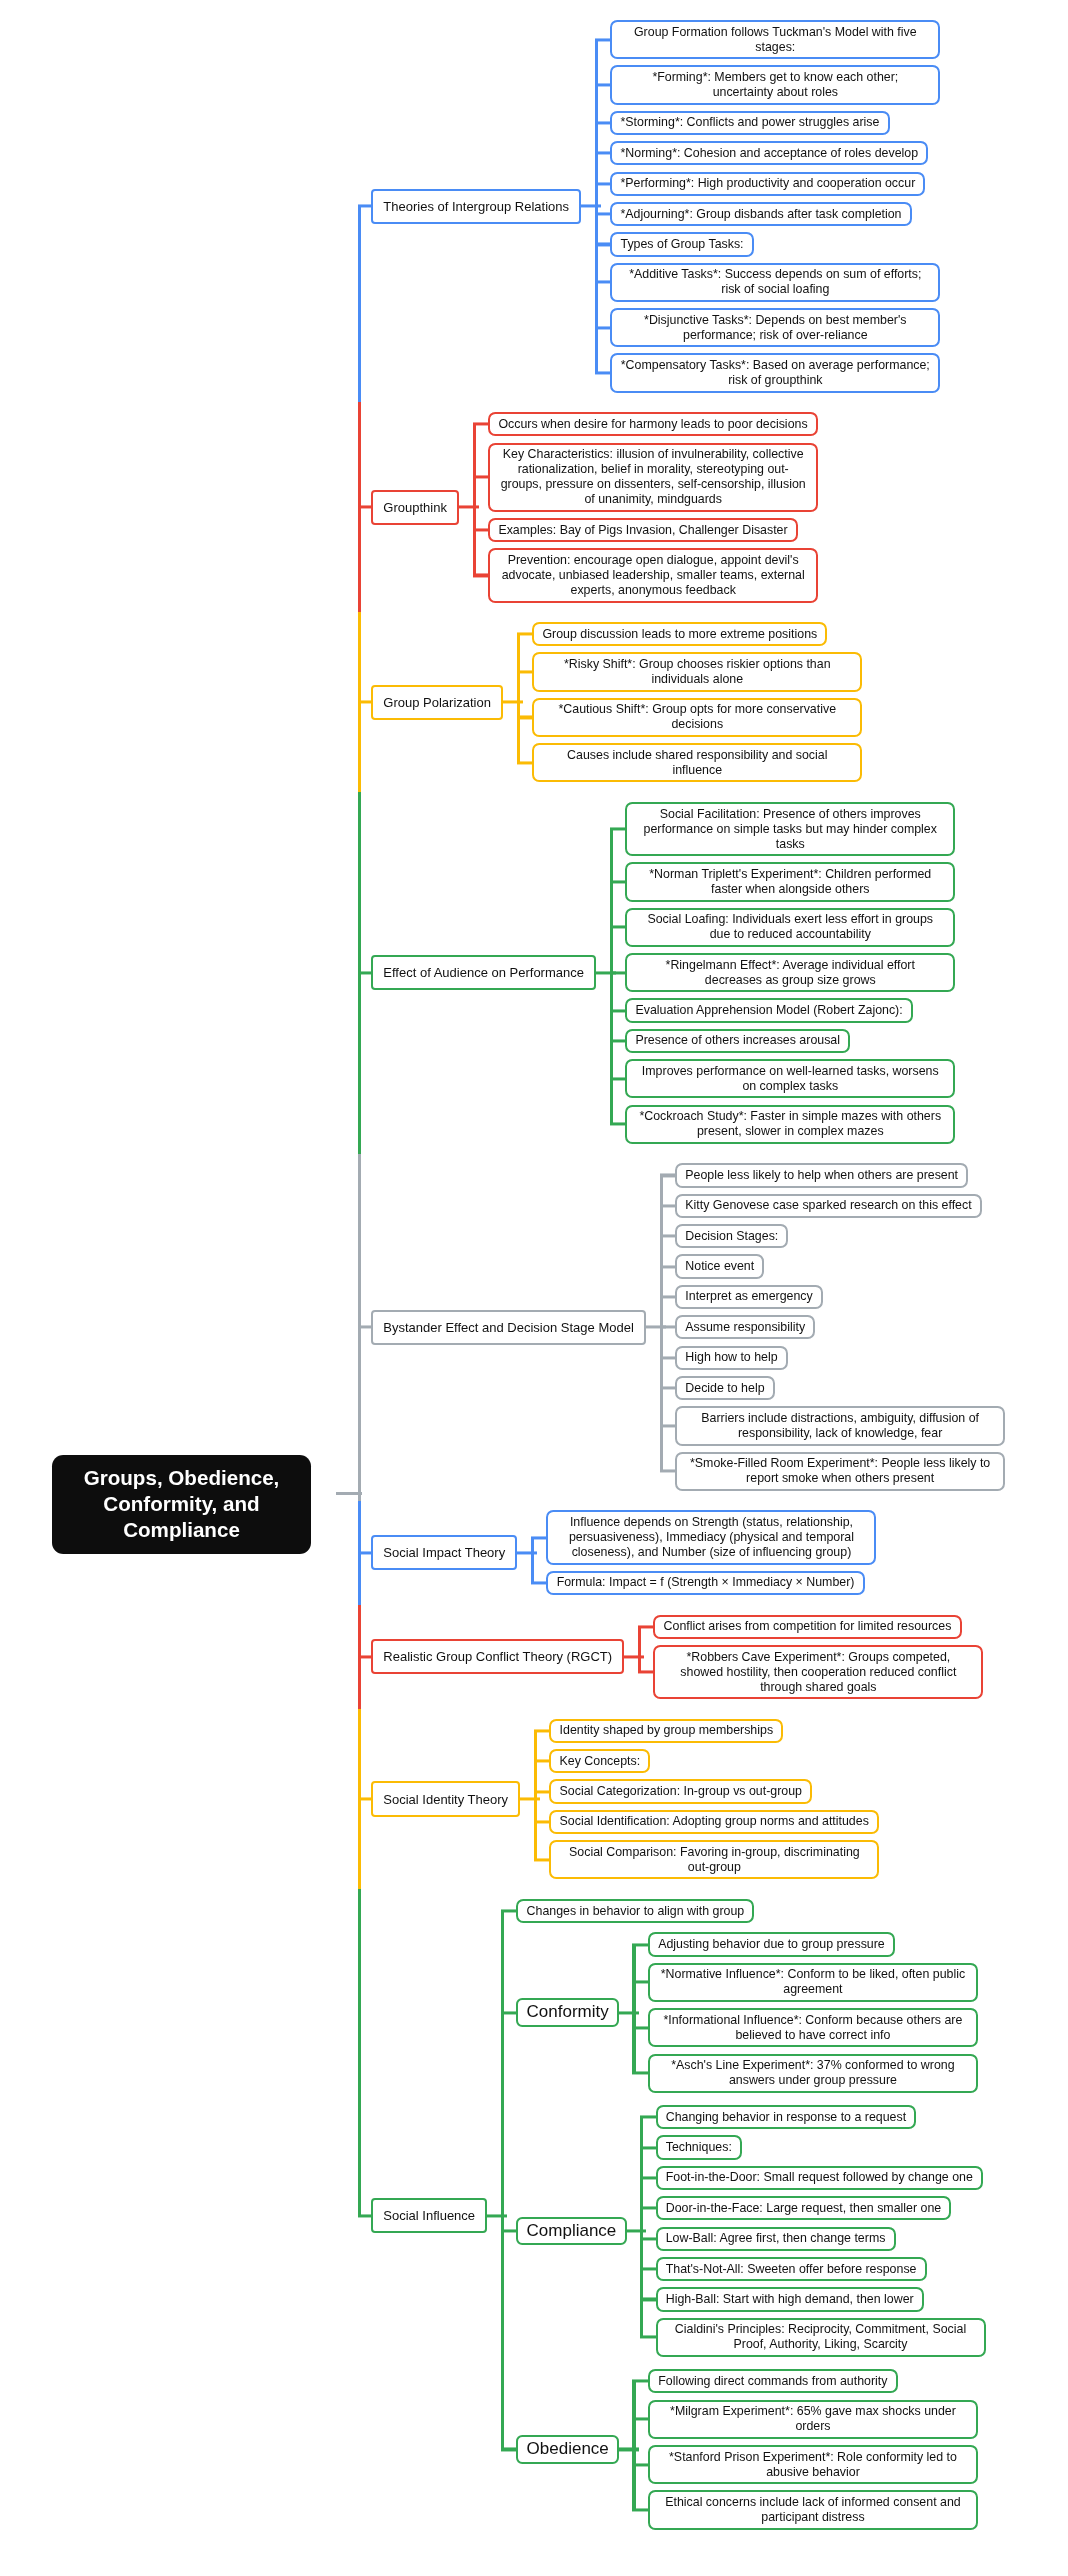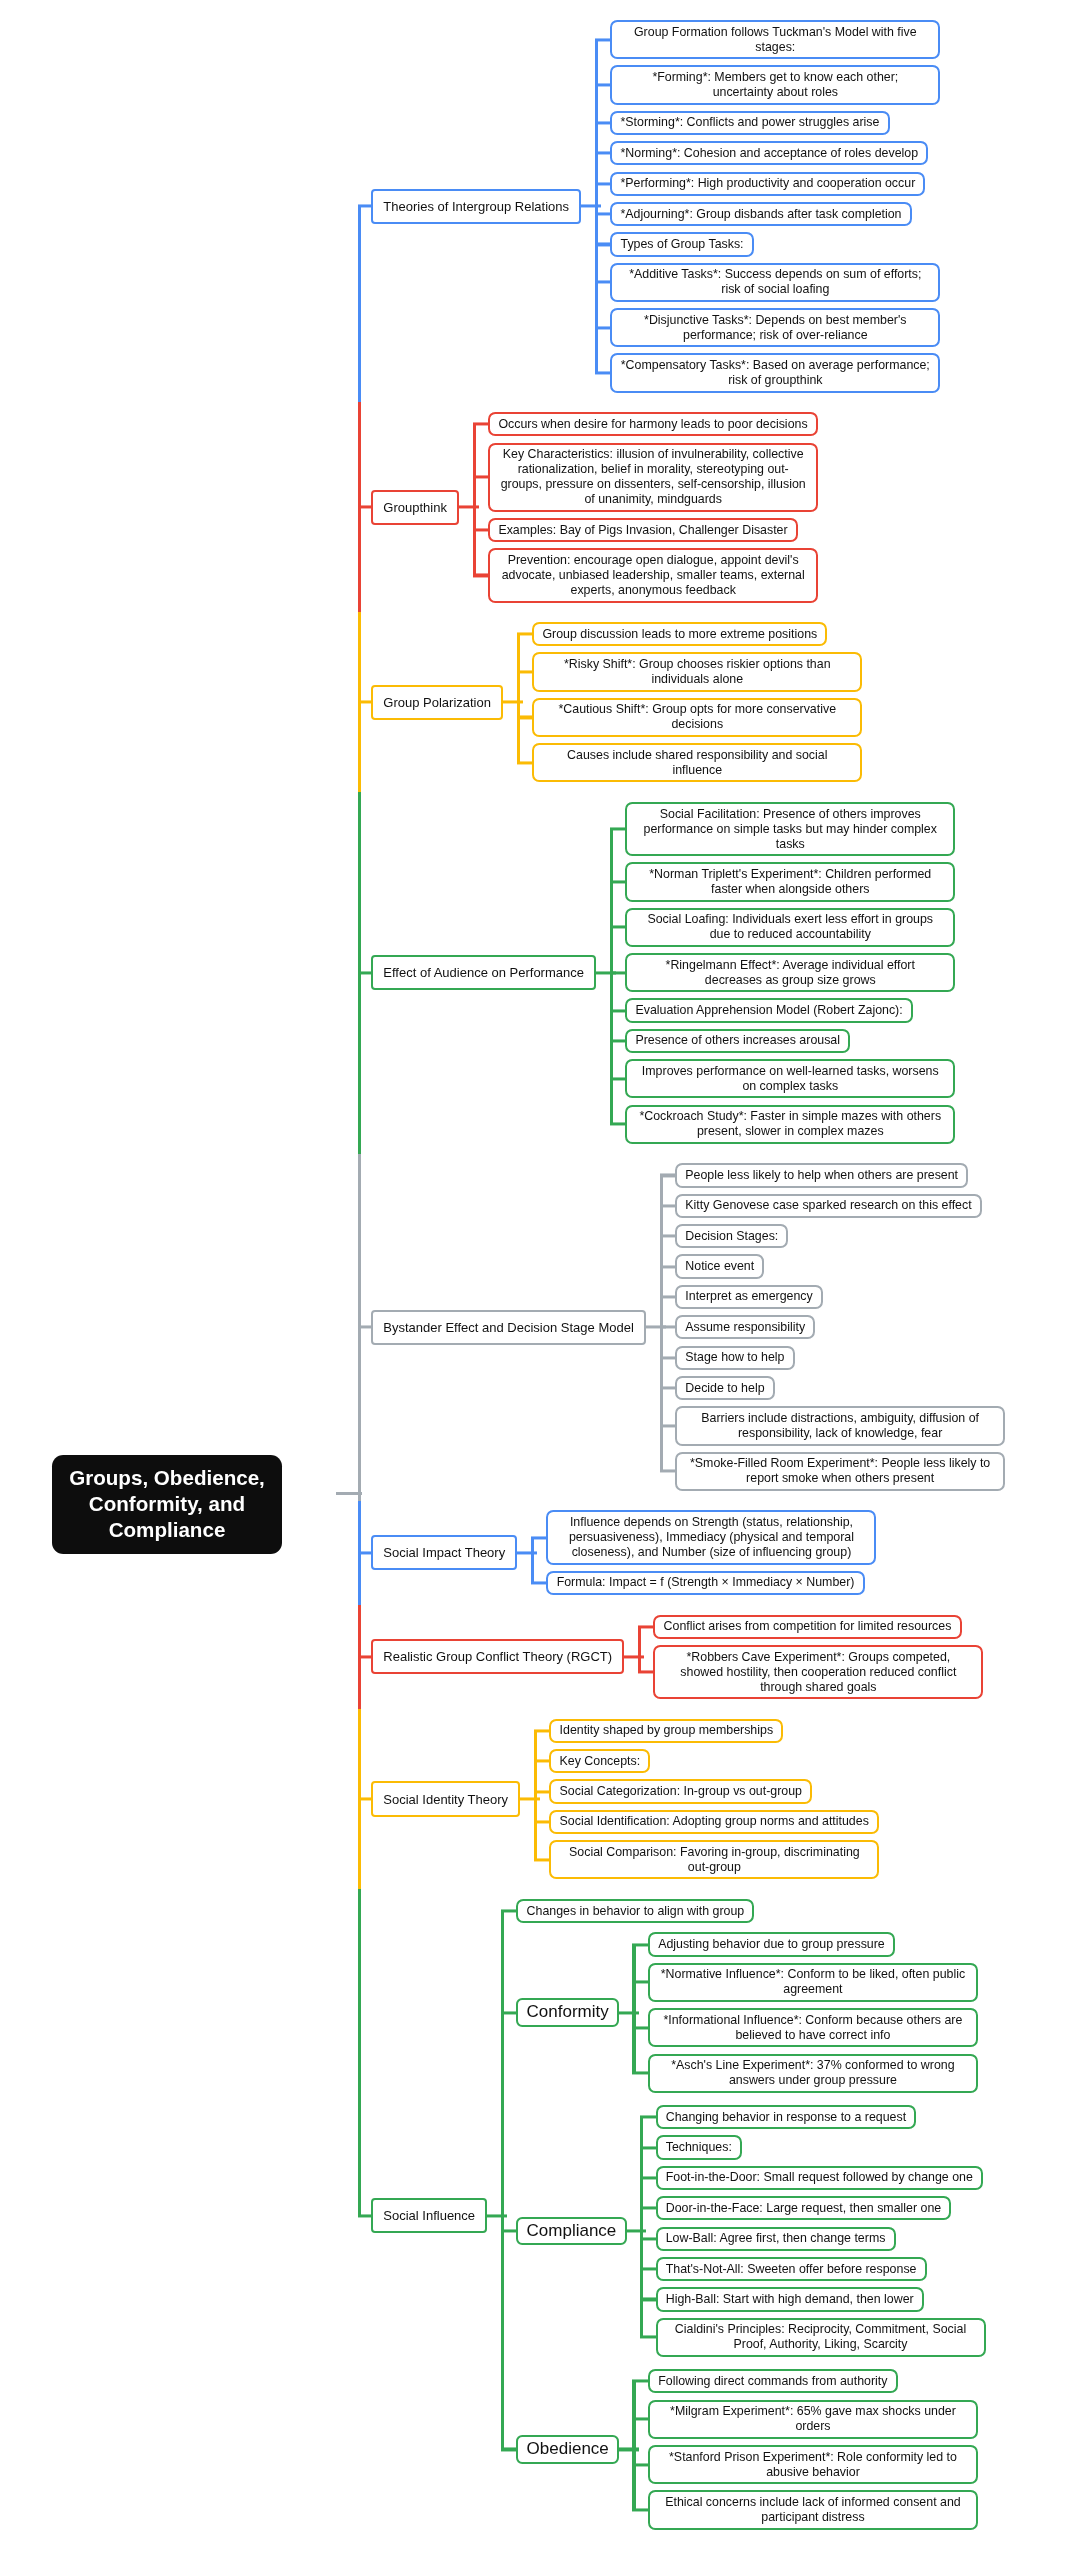--- a/index.html
+++ b/index.html
@@ -5,21 +5,21 @@
   * { box-sizing: border-box; margin: 0; padding: 0; }
   html, body { background: #ffffff; }
   body {
     width: 1068px; height: 2811px; position: relative; overflow: hidden;
     font-family: "Liberation Sans", "DejaVu Sans", sans-serif; color: #111;
   }
   #map { position: absolute; inset: 0; }
 
   
   .center-node {
-    position: absolute; left: 52px; top: 1455px; width: 230px;
+    position: absolute; left: 52px; top: 1455px; width: 259px;
     border-radius: 11.3px; padding: 10.3px 13.4px;
     font-size: 20.6px; line-height: 26px; font-weight: bold; text-align: center;
   }
   .center-connector { position: absolute; left: 336px; top: 1492px; width: 26px; height: 3.1px; }
 
   
   .branches { position: absolute; left: 371px; top: 10.3px; display: flex; flex-direction: column; align-items: flex-start; }
 
   .branch-row { position: relative; display: flex; align-items: center; padding: 6.7px 0; }
   
@@ -169,21 +169,21 @@
           <li>
             <div class="leaf box">Notice event</div>
           </li>
           <li>
             <div class="leaf box">Interpret as emergency</div>
           </li>
           <li>
             <div class="leaf box">Assume responsibility</div>
           </li>
           <li>
-            <div class="leaf box">Stage how to help</div>
+            <div class="leaf box">High how to help</div>
           </li>
           <li>
             <div class="leaf box">Decide to help</div>
           </li>
           <li>
             <div class="leaf box">Barriers include distractions, ambiguity, diffusion of responsibility, lack of knowledge, fear</div>
           </li>
           <li>
             <div class="leaf box">*Smoke-Filled Room Experiment*: People less likely to report smoke when others present</div>
           </li>

